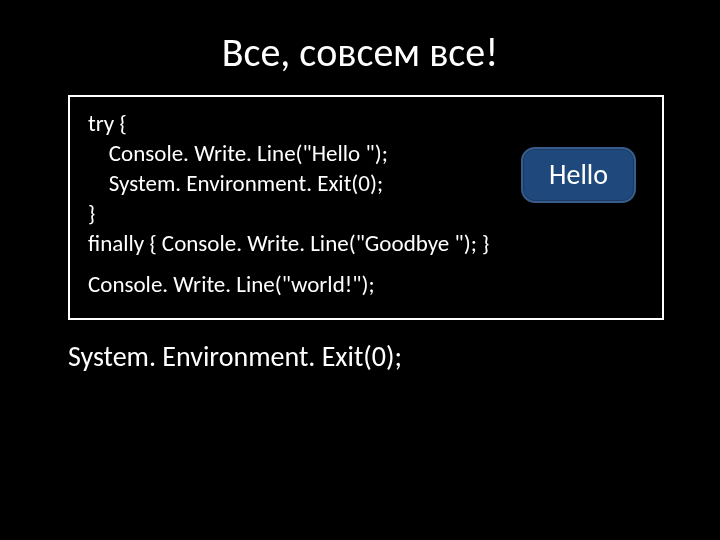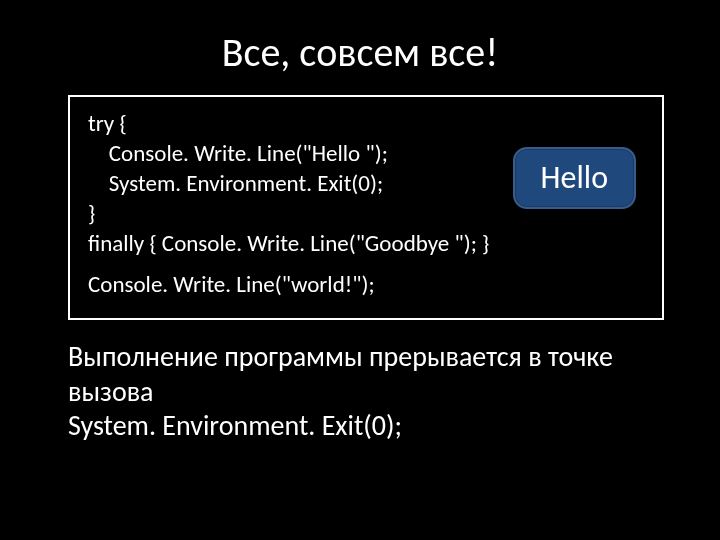--- a/index.html
+++ b/index.html
@@ -36,21 +36,21 @@
     white-space: pre;
     font-family: Calibri, Arial, sans-serif;
   }
   .gap { height: 12px; }
   .callout {
     position: absolute;
     top: 50px;
     right: 26px;
     background: #1f497d;
     color: #fff;
-    font-size: 32px;
+    font-size: 28px;
     padding: 8px 26px;
     border-radius: 14px;
     border: 2px solid #385d8a;
     box-shadow: 0 0 0 1px rgba(0,0,0,0.2) inset;
   }
   .desc {
     font-size: 28px;
     color: #fff;
     margin: 0 20px;
     line-height: 1.22;
@@ -68,16 +68,15 @@
     <div class="code-line">    System. Environment. Exit(0);</div>
     <div class="code-line">}</div>
     <div class="code-line">finally { Console. Write. Line("Goodbye "); }</div>
     <div class="gap"></div>
     <div class="code-line">Console. Write. Line("world!");</div>
 
     <div class="callout">Hello</div>
   </div>
 
   <div class="desc">
-    <div>Выполнение программы прерывается в точке вызова</div>
     <div>System. Environment. Exit(0);</div>
   </div>
 </div>
 
 </body></html>

